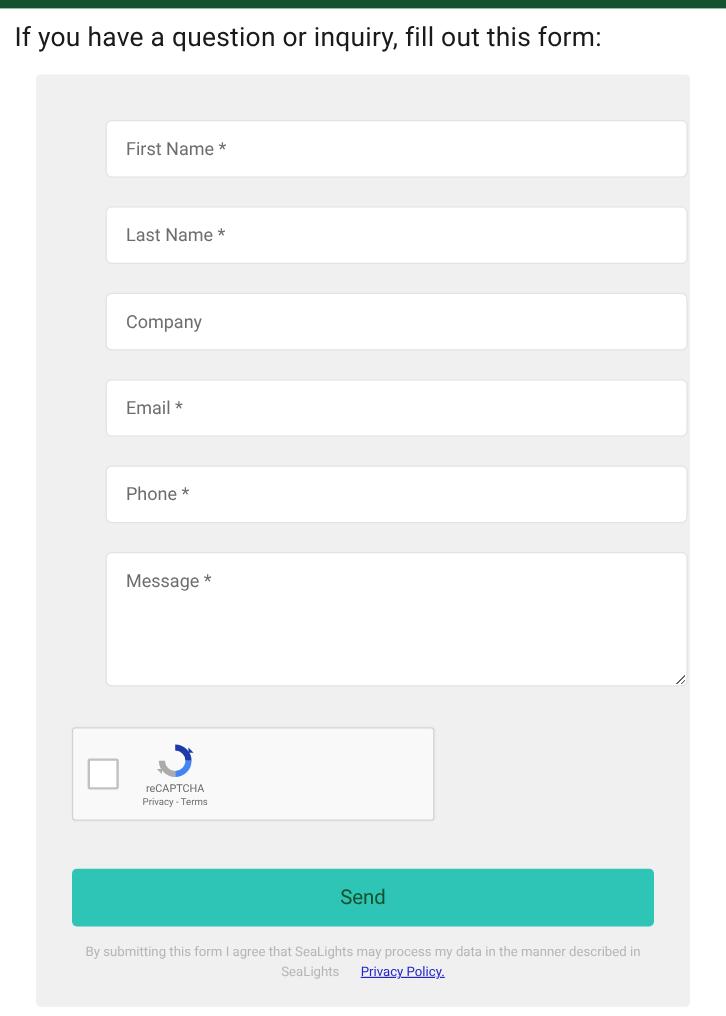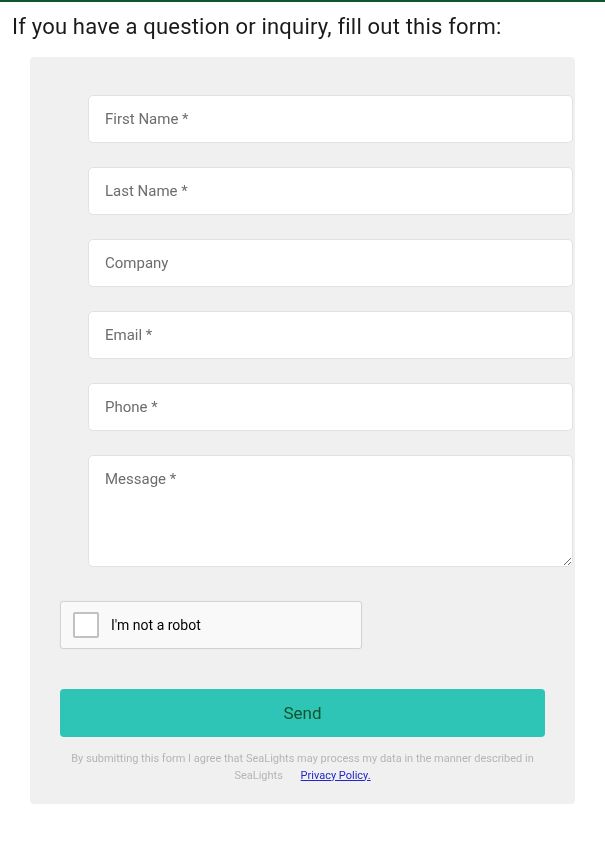--- a/index.html
+++ b/index.html
@@ -8,21 +8,21 @@
       padding: 0;
     }
     body {
       font-family: -apple-system, BlinkMacSystemFont, "Segoe UI", Roboto, Helvetica, Arial, sans-serif;
       background: #ffffff;
       width: 605px;
       height: 847px;
       overflow: hidden;
     }
     .page {
-      border-top: 2px solid #14532d;
+      border-top: 7px solid #14532d;
       padding: 12px 12px 0 12px;
     }
     .heading {
       font-size: 22px;
       font-weight: 400;
       color: #1a1a1a;
       margin-bottom: 18px;
       letter-spacing: 0.2px;
     }
     .form-wrap {
@@ -135,21 +135,33 @@
     <input type="text" class="field" placeholder="Company" style="">
 
     <input type="text" class="field" placeholder="Email *" style="">
 
     <input type="text" class="field" placeholder="Phone *" style="">
 
     <textarea class="field" placeholder="Message *" style=""></textarea>
 
     <div class="recaptcha">
       <div class="recaptcha-check"></div>
-      <div class="recaptcha-label">I'm not a robot</div>
+      <div class="recaptcha-right">
+        <div class="recaptcha-logo">
+          <svg viewBox="0 0 40 40" width="34" height="34">
+            <path d="M20 4 A16 16 0 0 1 36 20 L30 20 A10 10 0 0 0 20 10 Z" fill="#1c3aa9"></path>
+            <path d="M36 20 A16 16 0 0 1 20 36 L20 30 A10 10 0 0 0 30 20 Z" fill="#4285f4"></path>
+            <path d="M20 36 A16 16 0 0 1 4 20 L10 20 A10 10 0 0 0 20 30 Z" fill="#ababab"></path>
+            <polygon points="33,7 38,12 33,12" fill="#1c3aa9"></polygon>
+            <polygon points="7,33 2,28 7,28" fill="#ababab"></polygon>
+          </svg>
+        </div>
+        <div class="recaptcha-brand">reCAPTCHA</div>
+        <div class="recaptcha-links">Privacy - Terms</div>
+      </div>
     </div>
 
     <button class="submit-btn">Send</button>
 
     <p class="disclaimer">
       <span>By submitting this form I agree that SeaLights may process my data in the manner described in SeaLights </span><a href="#">Privacy Policy.</a>
     </p>
 
   </div>
 </div>

